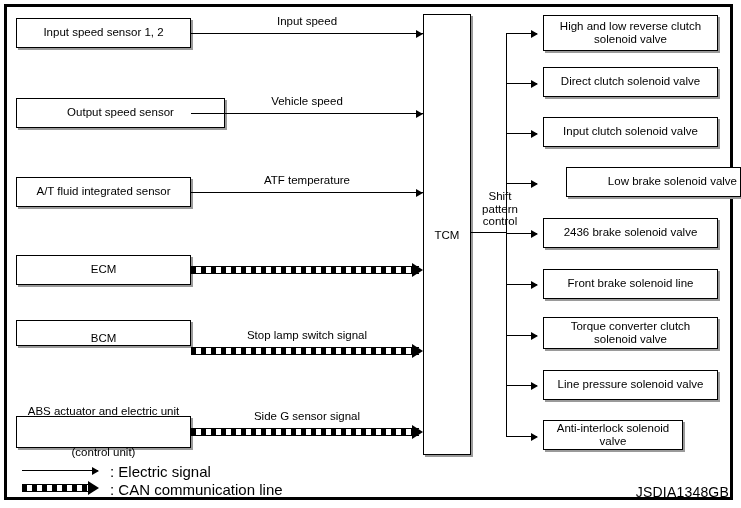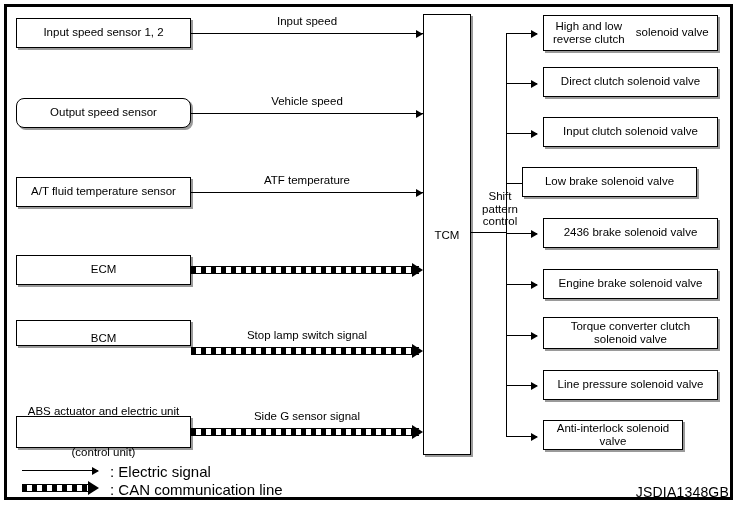--- a/index.html
+++ b/index.html
@@ -148,26 +148,26 @@
 </head>
 <body>
 
 <div id="diagram-root">
   <div class="frame"></div>
 
   <div class="box" id="box-input-speed-sensor" style="left:16px; top:18px; width:175px; height:30px;">
     <span>Input speed sensor 1, 2</span>
   </div>
 
-  <div class="box" id="box-output-speed-sensor" style="left:16px; top:98px; width:175px; height:30px;border-radius:8px;">
+  <div class="box" id="box-output-speed-sensor" style="left:16px; top:98px; width:209px; height:30px;">
     <span>Output speed sensor</span>
   </div>
 
   <div class="box" id="box-atf-temp-sensor" style="left:16px; top:177px; width:175px; height:30px;">
-    <span>A/T fluid temperature sensor</span>
+    <span>A/T fluid integrated sensor</span>
   </div>
 
   <div class="box" id="box-ecm" style="left:16px; top:255px; width:175px; height:30px;">
     <span>ECM</span>
   </div>
 
   <div class="box" id="box-bcm" style="left:16px; top:320px; width:175px; height:26px;align-items:flex-end;">
     <span>BCM</span>
   </div>
 
@@ -230,43 +230,43 @@
 
   <div class="eline" style="left:506px; top:335px; width:31px;"></div>
   <div class="arrow-r" style="left:531px; top:331.5px;"></div>
 
   <div class="eline" style="left:506px; top:385px; width:31px;"></div>
   <div class="arrow-r" style="left:531px; top:381.5px;"></div>
 
   <div class="eline" style="left:506px; top:436px; width:31px;"></div>
   <div class="arrow-r" style="left:531px; top:432.5px;"></div>
 
-  <div class="box" style="left:543px; top:15px; width:175px; height:36px; ">
+  <div class="box" style="left:543px; top:15px; width:175px; height:36px; flex-direction:column;">
     <span>High and low reverse clutch</span>
     <span>solenoid valve</span>
   </div>
 
   <div class="box" style="left:543px; top:67px; width:175px; height:30px;">
     <span>Direct clutch solenoid valve</span>
   </div>
 
   <div class="box" style="left:543px; top:117px; width:175px; height:30px;">
     <span>Input clutch solenoid valve</span>
   </div>
 
-  <div class="box" style="left:522px; top:167px; width:175px; height:30px;">
+  <div class="box" style="left:566px; top:167px; width:175px; height:30px;text-align:right;">
     <span>Low brake solenoid valve</span>
   </div>
 
   <div class="box" style="left:543px; top:218px; width:175px; height:30px;">
     <span>2436 brake solenoid valve</span>
   </div>
 
   <div class="box" style="left:543px; top:269px; width:175px; height:30px;">
-    <span>Engine brake solenoid valve</span>
+    <span>Front brake solenoid line</span>
   </div>
 
   <div class="box" style="left:543px; top:317px; width:175px; height:32px; flex-direction:column;">
     <span>Torque converter clutch</span>
     <span>solenoid valve</span>
   </div>
 
   <div class="box" style="left:543px; top:370px; width:175px; height:30px;">
     <span>Line pressure solenoid valve</span>
   </div>

